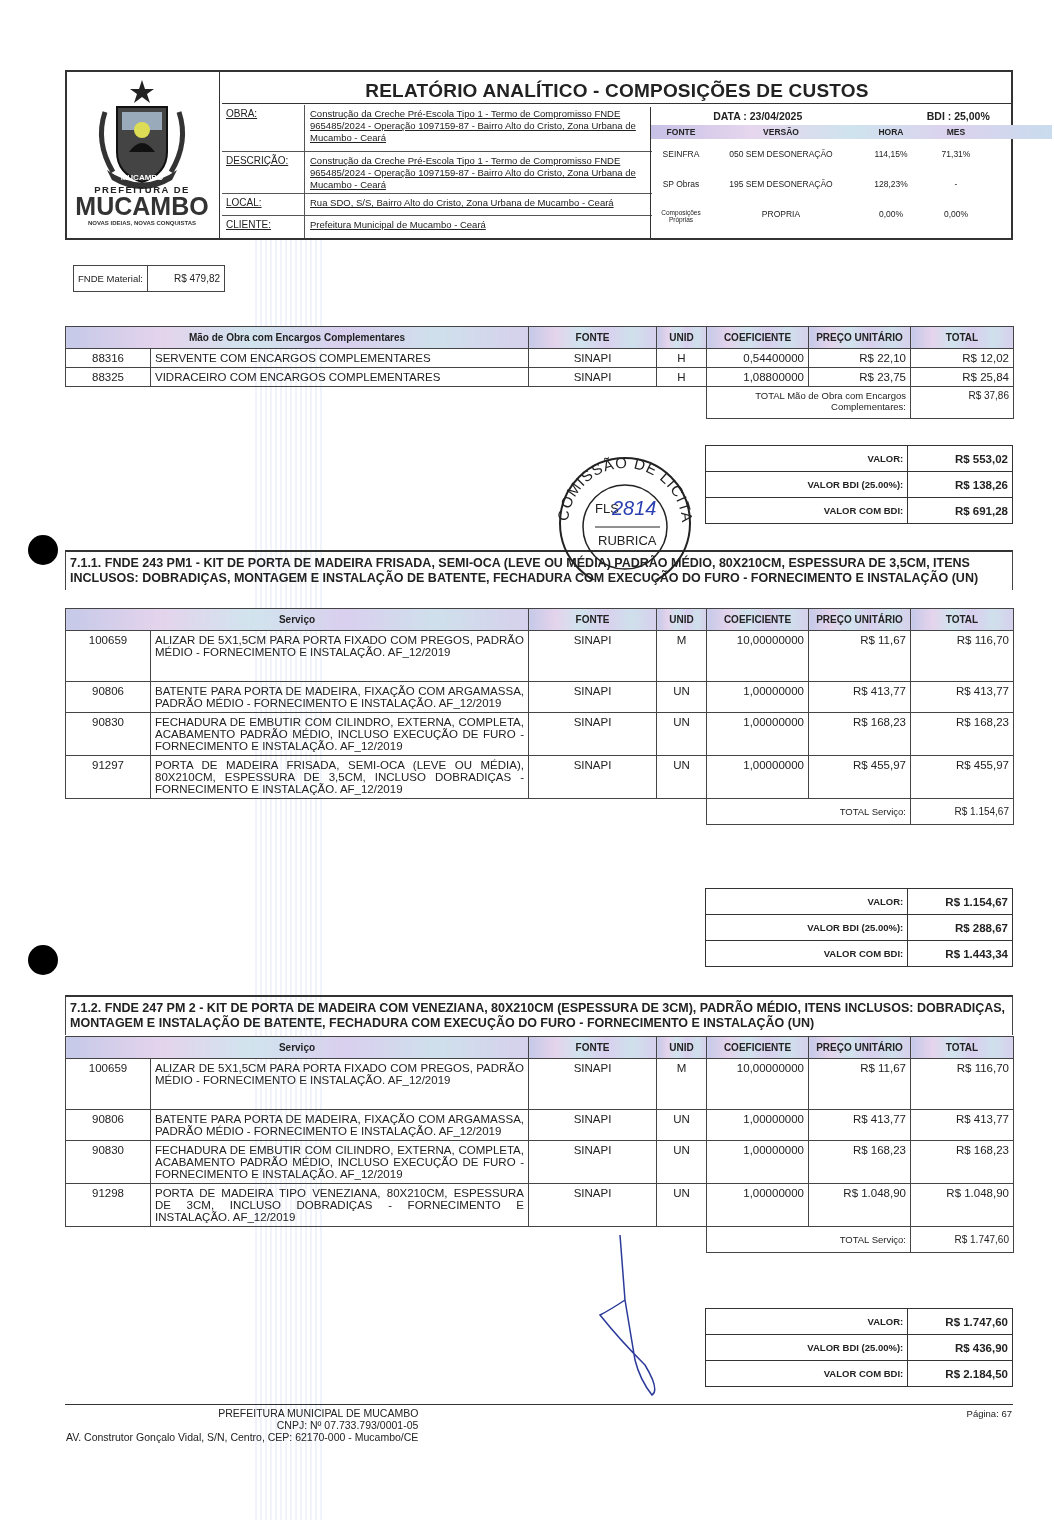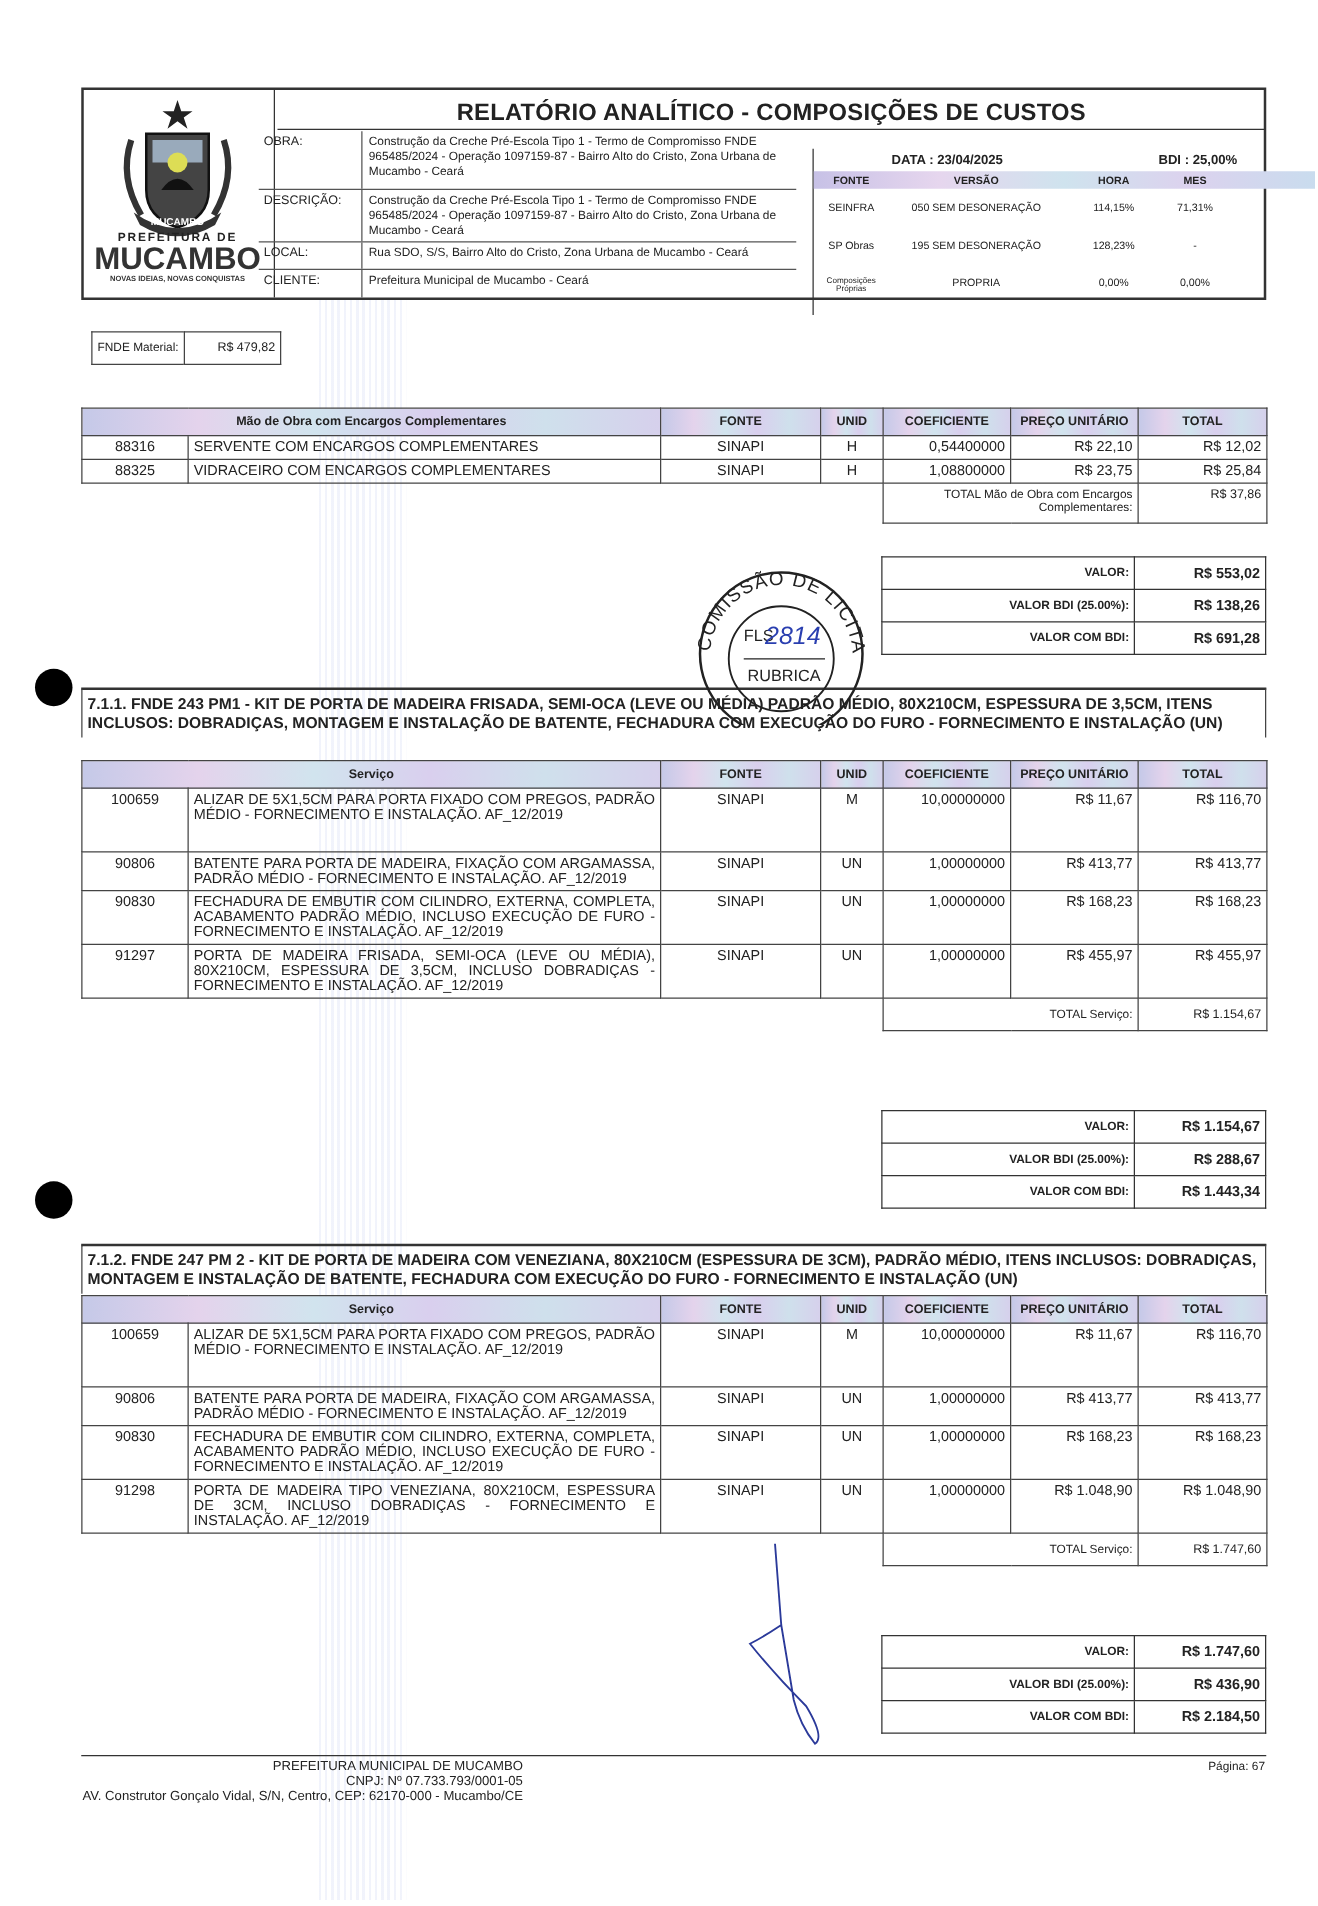--- a/index.html
+++ b/index.html
@@ -4,24 +4,24 @@
 <style>
   * { box-sizing: border-box; margin: 0; padding: 0; }
   html, body { width: 1054px; height: 1525px; background: #fff; }
   body { font-family: "Liberation Sans", sans-serif; color: #222; position: relative; overflow: hidden; }
   .abs { position: absolute; }
 
   
   .hdr { left: 65px; top: 70px; width: 948px; height: 170px; border: 2px solid #333; }
   .logo-box { left: 0; top: 0; width: 153px; height: 166px; border-right: 1.5px solid #333; }
   .title { left: 155px; top: 4px; width: 790px; height: 28px; text-align: center; font-weight: bold; font-size: 19px; letter-spacing: 0.2px; border-bottom: 1.5px solid #333; padding-top: 4px; }
-  .hrow { left: 140px; width: 430px; border-bottom: 1px solid #555; font-size: 9.5px; display: flex; }
+  .hrow { left: 155px; width: 430px; border-bottom: 1px solid #555; font-size: 9.5px; display: flex; text-decoration: underline; }
   .hrow .k { width: 83px; border-right: 1px solid #555; padding: 3px 4px; font-size: 10px; }
   .hrow .v { flex: 1; padding: 3px 5px; line-height: 12px; }
-  .hright { left: 583px; top: 47px; width: 402px; height: 133px; border-left: 1.5px solid #333; font-size: 9px; }
+  .hright { left: 583px; top: 35px; width: 402px; height: 133px; border-left: 1.5px solid #333; font-size: 9px; }
   .hright .top { display: flex; justify-content: space-around; font-size: 10.5px; padding: 3px 0; font-weight: bold; }
   .hright .th { display: grid; grid-template-columns: 60px 140px 80px 50px; background: linear-gradient(90deg,#c7c1e6,#e6d6ee,#cfe3ee,#dcd2ee,#c9dcee); font-weight: bold; font-size: 8.5px; padding: 2px 0; text-align: center; }
   .hright .tr { display: grid; grid-template-columns: 60px 140px 80px 50px; text-align: center; font-size: 8.5px; padding: 10px 0; }
 
   
   table { border-collapse: collapse; position: absolute; font-size: 11.5px; }
   td, th { border: 1px solid #444; padding: 3px 4px; vertical-align: top; }
   th { font-size: 10px; font-weight: bold; background: linear-gradient(90deg,#c5c9e8,#e4d3ec,#d1e4ee,#d9cfee,#cfe0ec,#d6d0ec); height: 22px; vertical-align: middle; }
   .c-code { width: 85px; text-align: center; }
   .c-desc { width: 378px; text-align: justify; }

